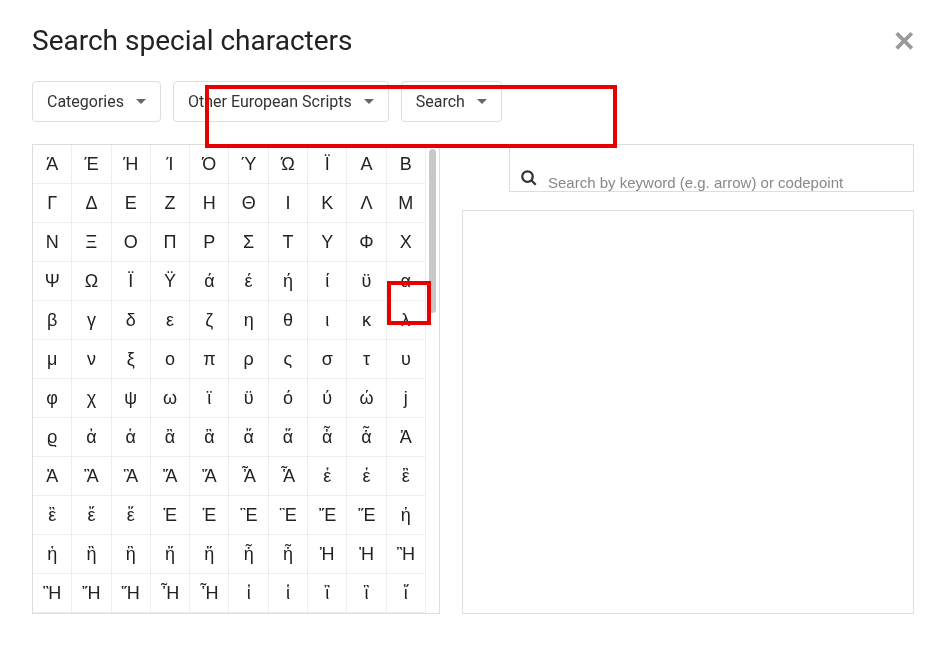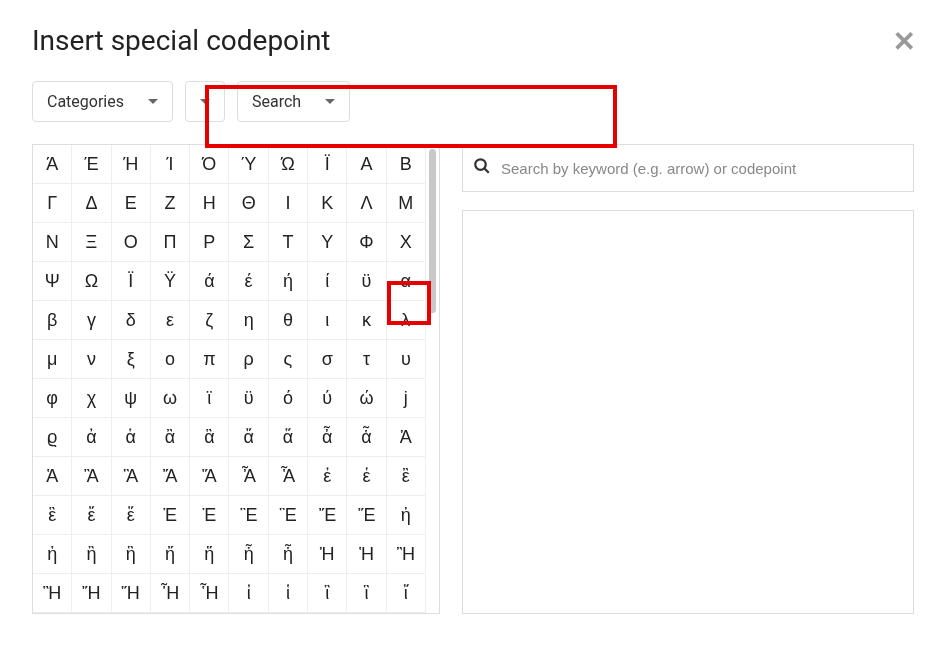--- a/index.html
+++ b/index.html
@@ -42,21 +42,21 @@
     }
     .dropdown {
       display: inline-flex;
       align-items: center;
       border: 1px solid #ddd;
       border-radius: 4px;
       padding: 10px 14px;
       font-size: 16px;
       color: #333;
       cursor: pointer;
-      gap: 24px;
+      gap: 12px;
       background: #fff;
     }
     .dropdown .caret {
       width: 0;
       height: 0;
       border-left: 5px solid transparent;
       border-right: 5px solid transparent;
       border-top: 5px solid #666;
     }
     .highlight-box {
@@ -122,23 +122,24 @@
     }
     .right-col {
       flex: 1;
       display: flex;
       flex-direction: column;
       gap: 18px;
     }
     .search-box {
       border: 1px solid #ddd;
       display: flex;
-      align-items: center;
+      align-items: flex-end;
       padding: 0 10px;
       height: 48px;
+      margin-left: 47px;
     }
     .search-icon {
       font-size: 18px;
       font-weight: bold;
       margin-right: 10px;
       color: #333;
     }
     .search-input {
       border: none;
       outline: none;
@@ -153,28 +154,29 @@
       border: 1px solid #ddd;
       flex: 1;
       min-height: 400px;
     }
   </style>
 </head>
 <body>
 
 <div class="dialog">
   <div class="close-btn">✕</div>
-  <h1 class="title">Insert special codepoint</h1>
+  <h1 class="title">Search special characters</h1>
 
   <div class="dropdown-row">
     <div class="dropdown">
       <span>Categories</span>
       <span class="caret"></span>
     </div>
     <div class="dropdown">
+      <span>Other European Scripts</span>
       <span class="caret"></span>
     </div>
     <div class="dropdown">
       <span>Search</span>
       <span class="caret"></span>
     </div>
   </div>
 
   <div class="content-row">
     <div class="grid-wrapper">

